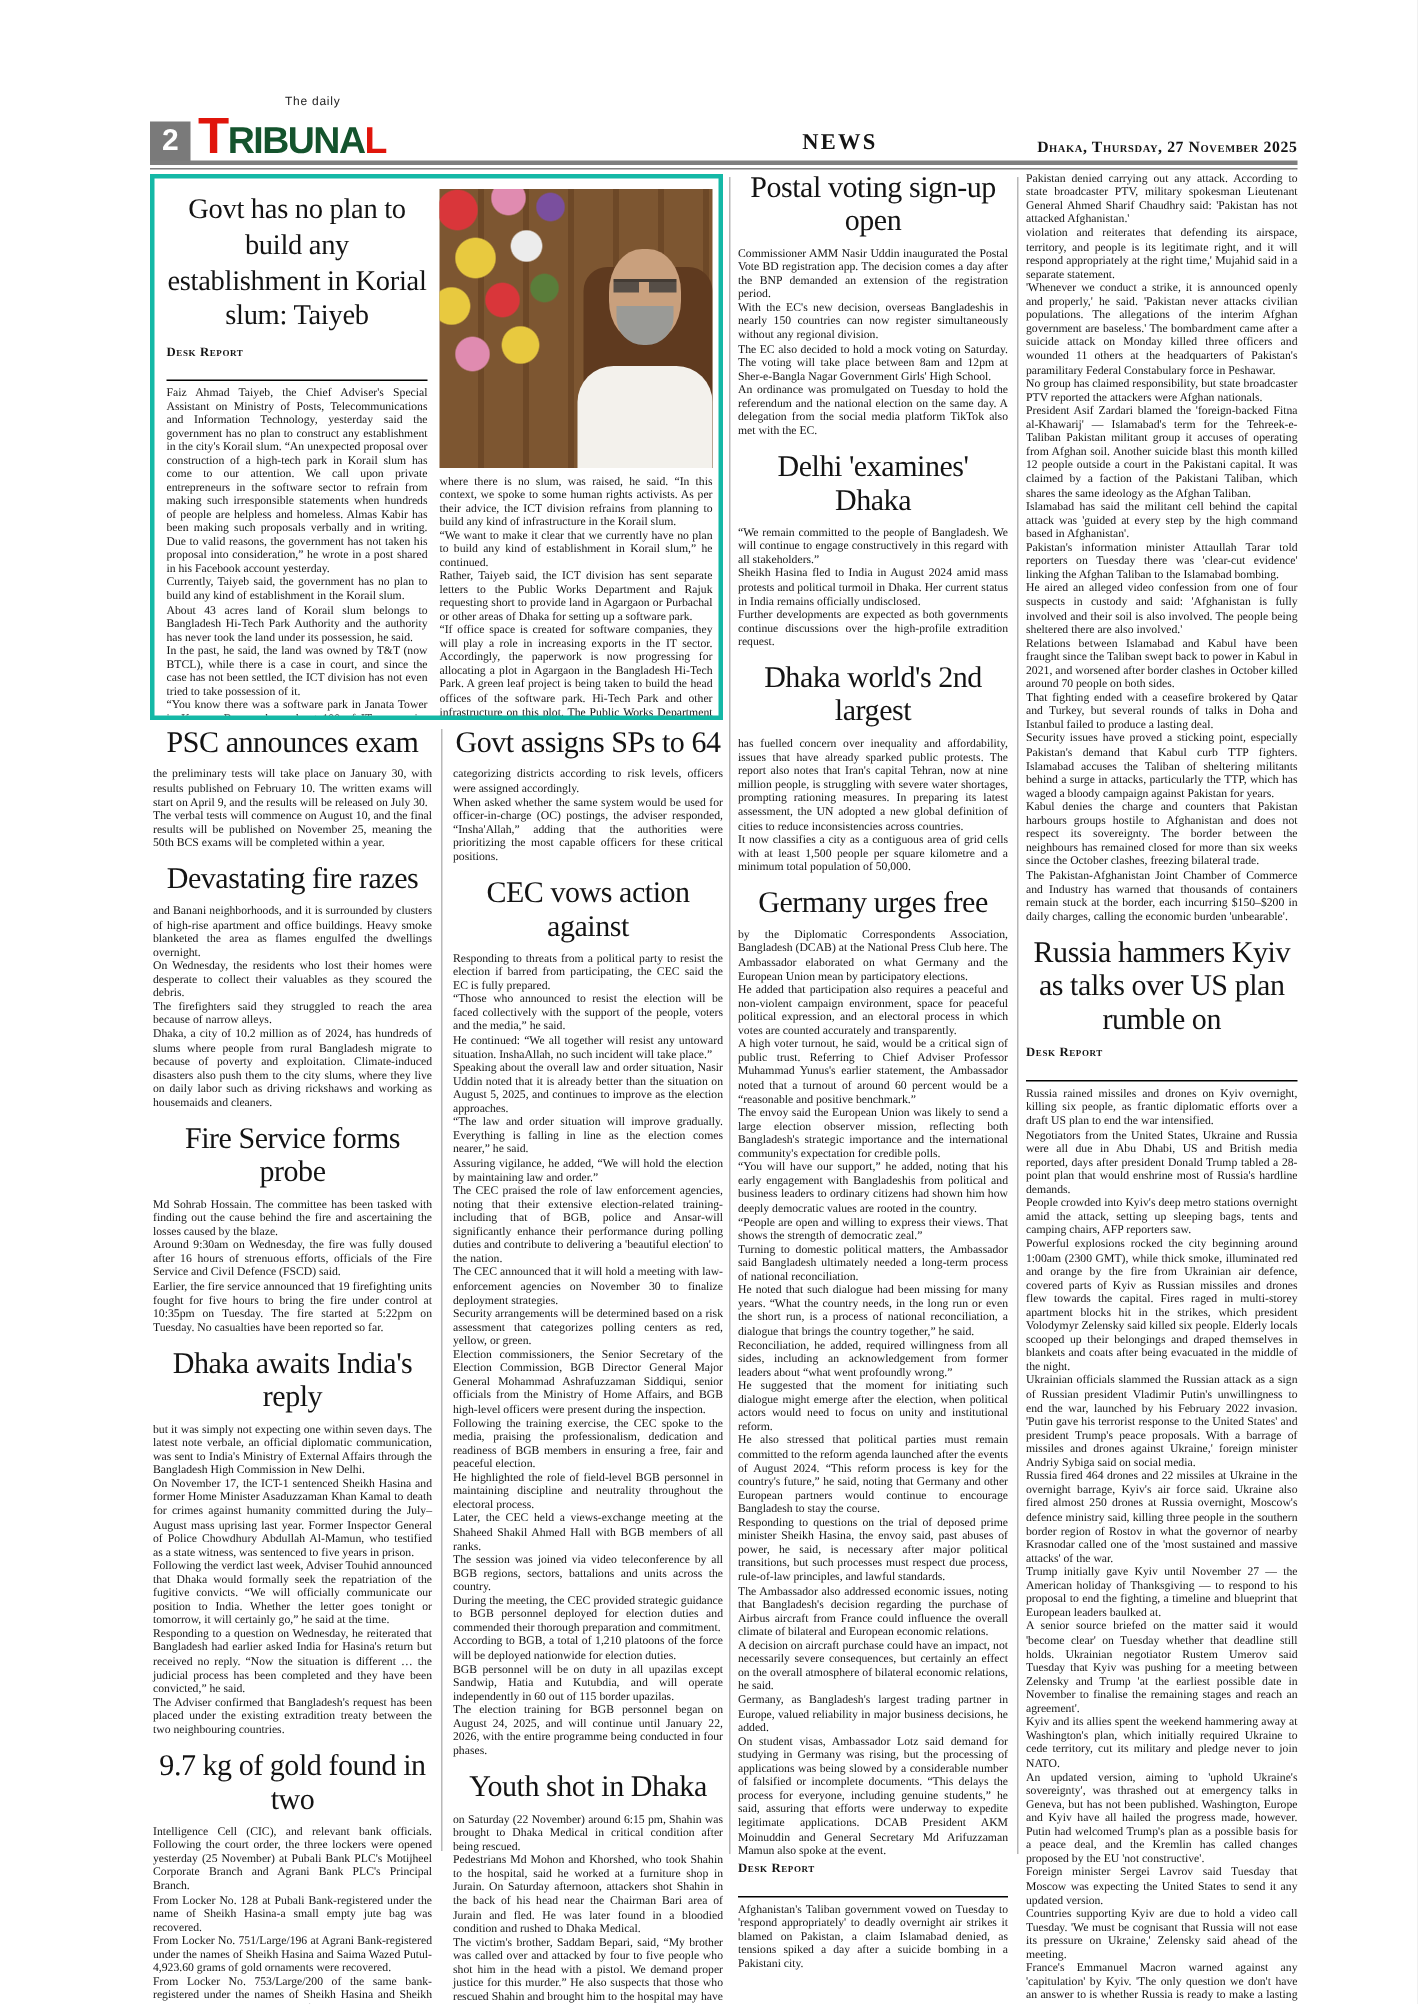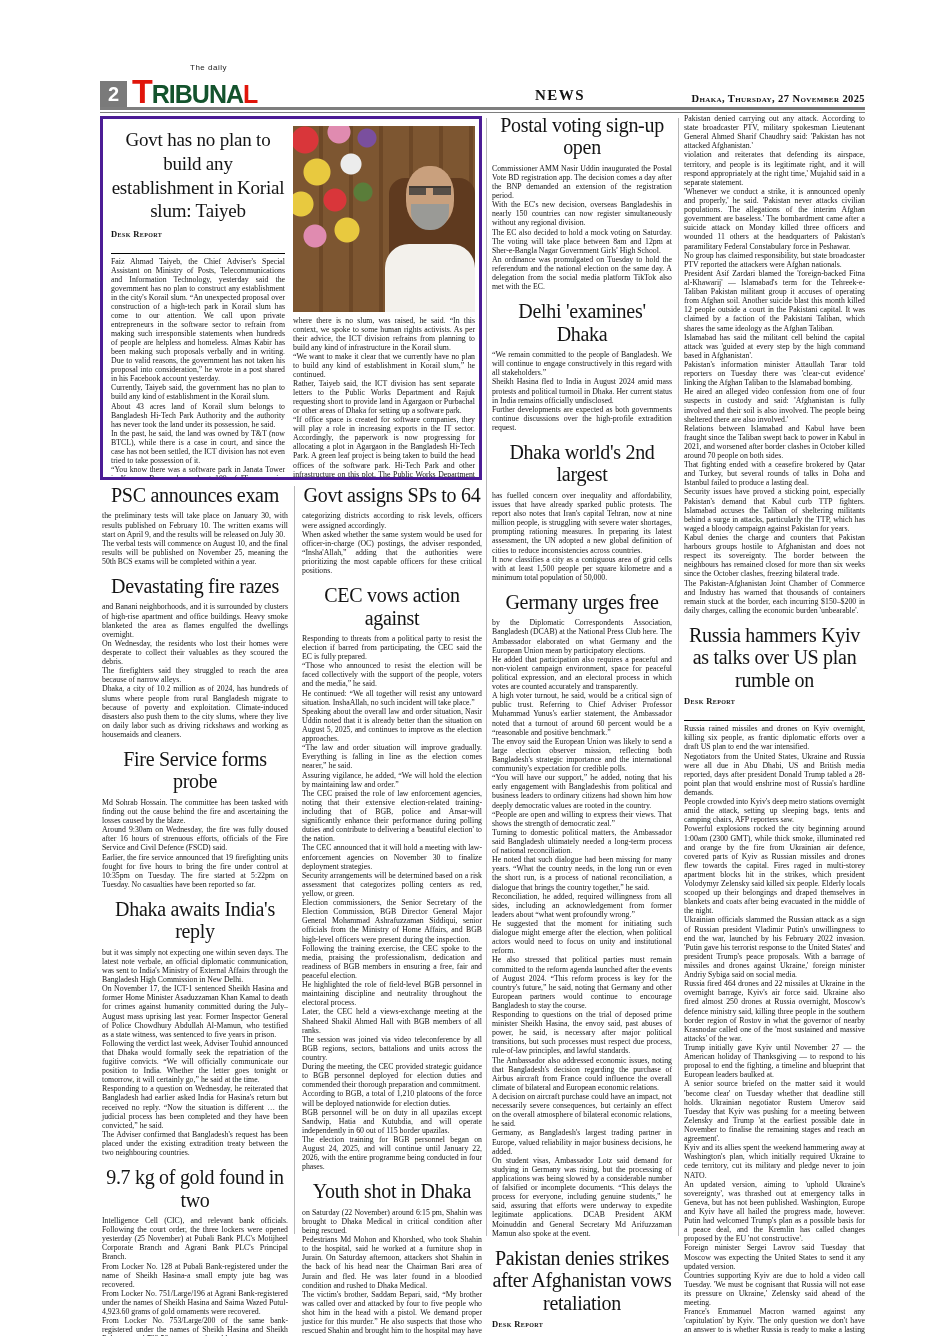--- a/index.html
+++ b/index.html
@@ -37,21 +37,21 @@
     margin:9px 0 5px; letter-spacing:-0.3px;
   }
   .article p { margin:0; font-size:7.8px; line-height:1.17; text-align:justify; }
   .byline { font-size:8.5px; font-weight:bold; font-variant:small-caps; letter-spacing:0.4px;
             border-bottom:1px solid #000; padding-bottom:14px; margin:2px 0 3px; }
   .col { position:absolute; }
   .col .article:first-child h2 { margin-top:0; }
   
   .lead-box {
     position:absolute; left:100px; top:116px; width:382px; height:364px;
-    border:3px solid #4c1d95; box-sizing:border-box; overflow:hidden;
+    border:3px solid #14b8a6; box-sizing:border-box; overflow:hidden;
     padding:7px 8px;
   }
   .lead-box h1 {
     font-weight:400; font-size:19px; line-height:1.25; text-align:center;
     margin:2px 0 6px; letter-spacing:-0.2px;
   }
   .lead-cols { display:flex; gap:8px; }
   .lead-left { width:174px; flex:none; }
   .lead-right { width:182px; flex:none; }
   .lead-box p { margin:0; font-size:7.8px; line-height:1.16; text-align:justify; }
@@ -266,21 +266,20 @@
           <p>He suggested that the moment for initiating such dialogue might emerge after the election, when political actors would need to focus on unity and institutional reform.</p>
           <p>He also stressed that political parties must remain committed to the reform agenda launched after the events of August 2024. “This reform process is key for the country's future,” he said, noting that Germany and other European partners would continue to encourage Bangladesh to stay the course.</p>
           <p>Responding to questions on the trial of deposed prime minister Sheikh Hasina, the envoy said, past abuses of power, he said, is necessary after major political transitions, but such processes must respect due process, rule-of-law principles, and lawful standards.</p>
           <p>The Ambassador also addressed economic issues, noting that Bangladesh's decision regarding the purchase of Airbus aircraft from France could influence the overall climate of bilateral and European economic relations.</p>
           <p>A decision on aircraft purchase could have an impact, not necessarily severe consequences, but certainly an effect on the overall atmosphere of bilateral economic relations, he said.</p>
           <p>Germany, as Bangladesh's largest trading partner in Europe, valued reliability in major business decisions, he added.</p>
           <p>On student visas, Ambassador Lotz said demand for studying in Germany was rising, but the processing of applications was being slowed by a considerable number of falsified or incomplete documents. “This delays the process for everyone, including genuine students,” he said, assuring that efforts were underway to expedite legitimate applications. DCAB President AKM Moinuddin and General Secretary Md Arifuzzaman Mamun also spoke at the event.</p>
         </div>
     </div>
     <div class="article">
-      <h2>Pakistan denies strikes after Afghanistan vows retaliation</h2>
       <div class="byline">Desk Report</div>
       <div>
           <p>Afghanistan's Taliban government vowed on Tuesday to 'respond appropriately' to deadly overnight air strikes it blamed on Pakistan, a claim Islamabad denied, as tensions spiked a day after a suicide bombing in a Pakistani city.</p>
         </div>
     </div>
   </div>
 
   <div class="col" style="left:684px;top:114px;width:181px;">
     <div class="article">
       <div>

